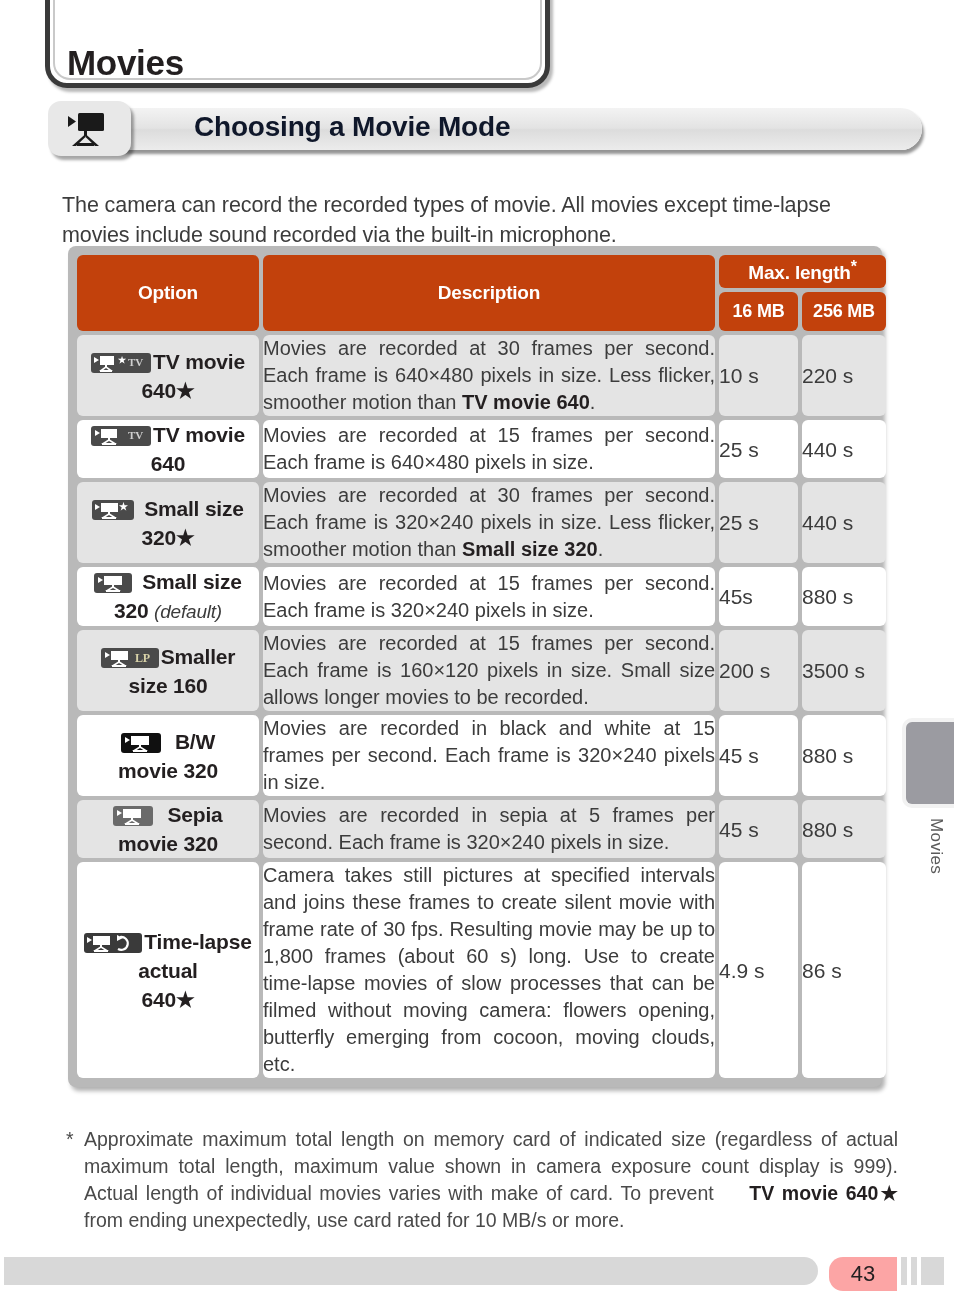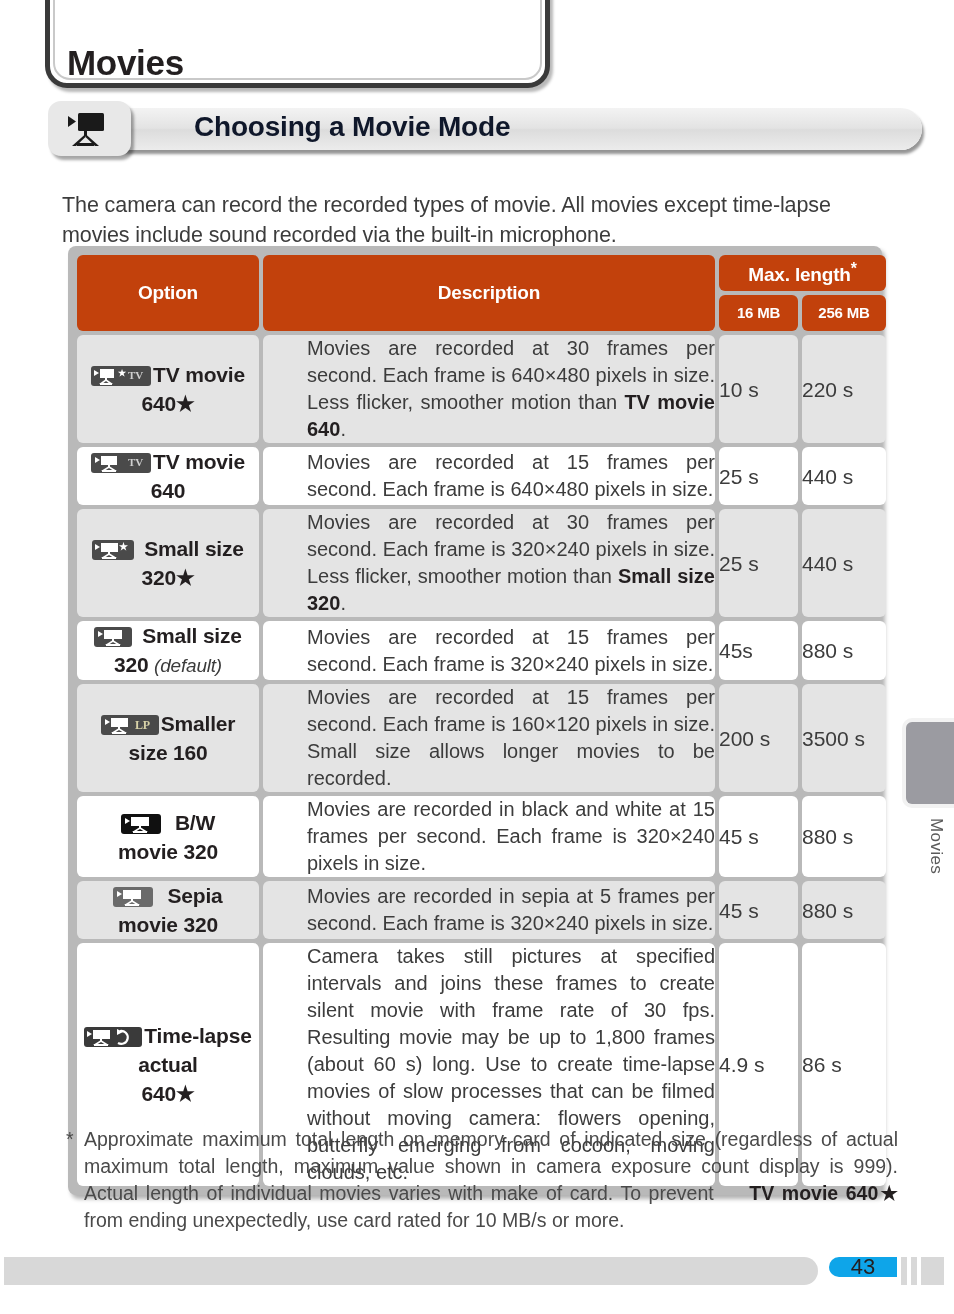--- a/index.html
+++ b/index.html
@@ -127,21 +127,21 @@
     background: #c2410c;
     color: #ffffff;
     border-radius: 6px;
     font-size: 19px;
     font-weight: bold;
     text-align: center;
     padding: 7px 4px;
     letter-spacing: -0.2px;
   }
   .hcell.tall { height: 76px; }
-  .hcell.small { font-size: 15px; padding: 5px 2px; }
+  .hcell.small { font-size: 18px; padding: 5px 2px; }
   .cell {
     border-radius: 6px;
     padding: 7px 9px;
     font-size: 20px;
     line-height: 27px;
     color: #3c3c3c;
   }
   .row-shade .cell { background: #e4e4e4; }
   .row-plain .cell { background: #ffffff; }
   .cell.opt {
@@ -151,21 +151,20 @@
     font-size: 21px;
     line-height: 29px;
     letter-spacing: -0.2px;
   }
   .cell.desc {
     text-align: justify;
     text-justify: inter-word;
     font-size: 20px;
     line-height: 27px;
     color: #3c3c3c;
-    padding-left: 44px;
   }
   .cell.desc b { color: #231f20; font-weight: bold; }
   .cell.len {
     text-align: left;
     font-size: 21px;
     color: #3c3c3c;
   }
   .opt-default { font-weight: normal; font-size: 19px; color: #3c3c3c; font-style: italic; }
 
   
@@ -225,22 +224,22 @@
     width: 814px;
     height: 28px;
     background: #d8d8d8;
     border-radius: 0 14px 14px 0;
   }
   .footer-page {
     position: absolute;
     left: 829px;
     top: 1257px;
     width: 68px;
-    height: 20px;
-    background: #0ea5e9;
+    height: 34px;
+    background: #fca5a5;
     border-radius: 14px 0 0 14px;
     font-size: 22px;
     color: #231f20;
     display: flex;
     align-items: center;
     justify-content: center;
   }
   .footer-ticks {
     position: absolute;
     left: 901px;

